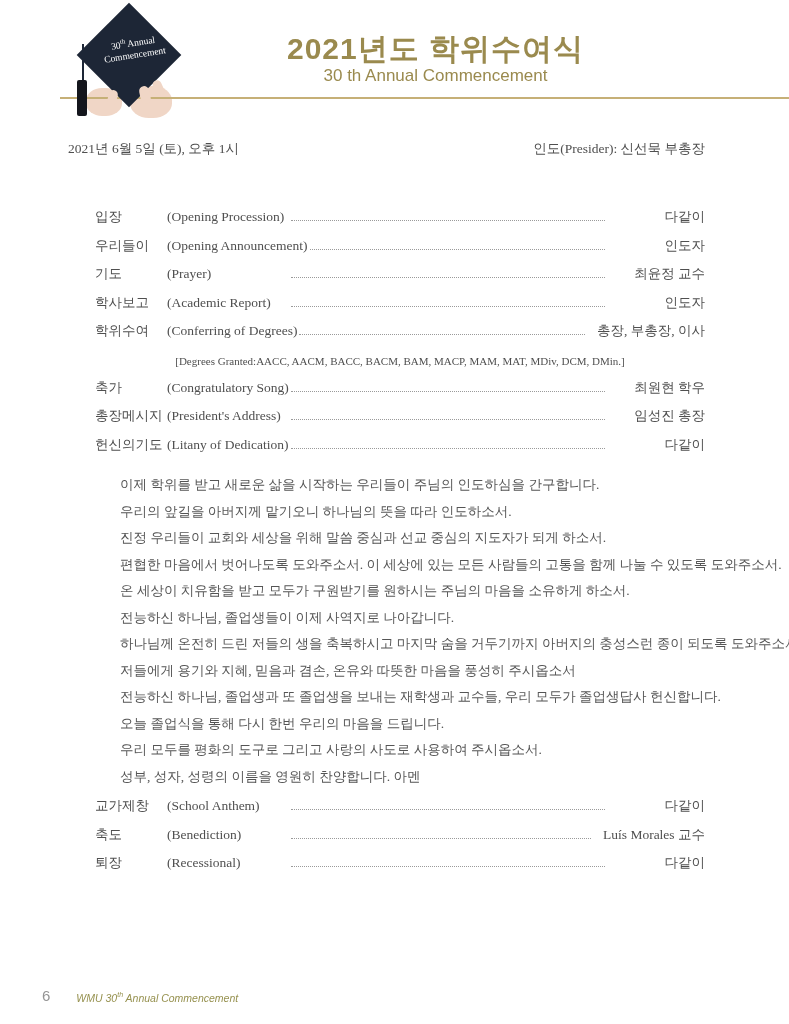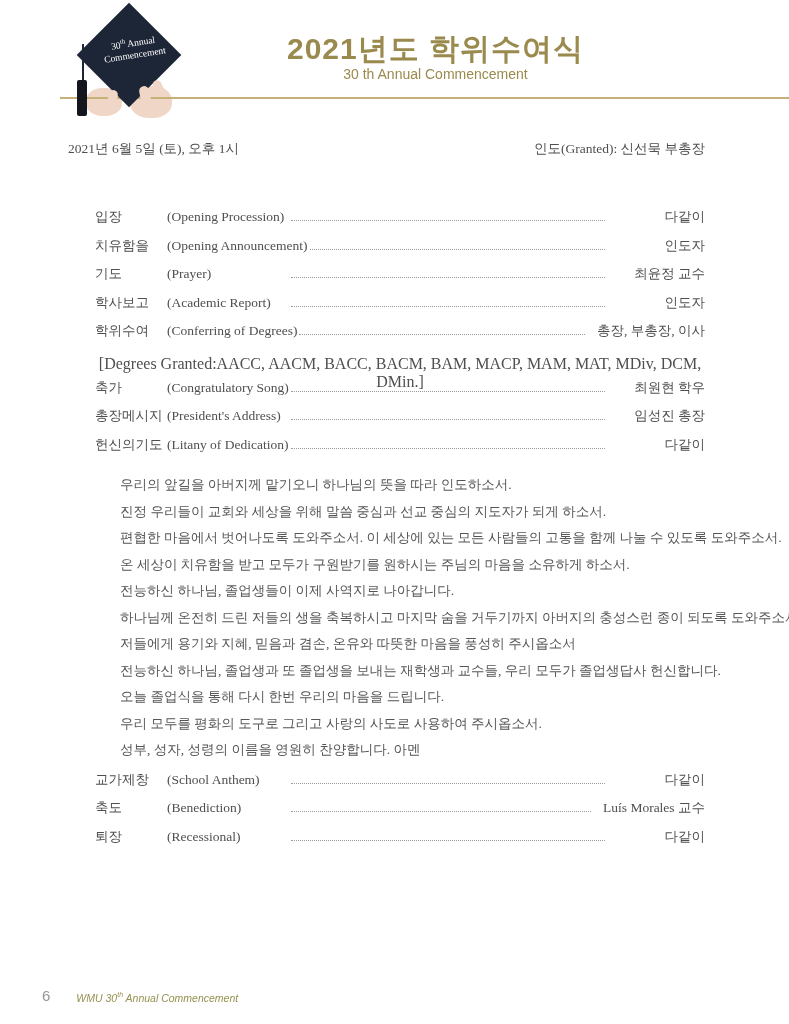--- a/index.html
+++ b/index.html
@@ -16,21 +16,21 @@
   
   .header { position: relative; height: 100px; }
   .title-block { position: absolute; left: 130px; right: 48px; top: 33px; text-align: center; }
   .title {
     font-family: "Liberation Sans", "DejaVu Sans", sans-serif;
     font-size: 30px; font-weight: 600; letter-spacing: 1px;
     color: #9a8a4e; line-height: 1.05;
   }
   .subtitle {
     font-family: "Liberation Sans", "DejaVu Sans", sans-serif;
-    font-size: 14px; color: #9a8a4e; margin-top: 1px;
+    font-size: 17px; color: #9a8a4e; margin-top: 1px;
   }
   .rule { position: absolute; left: 60px; right: 0; top: 97px; height: 2px; background: #c6b077; }
 
   
   .logo { position: absolute; left: 36px; top: 4px; width: 134px; height: 114px; }
   .hand { position: absolute; background: #f0d6c6; border-radius: 45%; }
   .hand.left  { left: 50px; top: 84px; width: 36px; height: 28px; }
   .hand.right { left: 94px; top: 82px; width: 42px; height: 32px; }
   .finger { position: absolute; background: #f0d6c6; border-radius: 5px; z-index: 3; }
   .finger.f1 { left: 72px; top: 86px; width: 9px; height: 16px; transform: rotate(14deg); }
@@ -58,21 +58,21 @@
 
   
   .program { margin: 16px 84px 0 95px; }
   .program.top { margin-top: 50px; }
   .program.bottom { margin-top: 14px; }
   .prog-row { display: flex; align-items: baseline; font-size: 13.5px; height: 28.5px; }
   .kr { width: 72px; flex: none; white-space: nowrap; }
   .en { min-width: 122px; flex: none; white-space: nowrap; }
   .dots { flex: 1; border-bottom: 1.5px dotted #9a9a9a; margin: 0 4px 4px 2px; }
   .by { min-width: 96px; text-align: right; white-space: nowrap; padding-left: 8px; }
-  .note { text-align: center; font-size: 16px; height: 28px; padding-top: 4px; }
+  .note { text-align: center; font-size: 11px; height: 28px; padding-top: 4px; }
 
   
   .litany { margin: 14px 50px 0 120px; font-size: 13.5px; color: #555555; }
   .litany .line { line-height: 1; margin-bottom: 13px; white-space: nowrap; }
 
   
   .footer { position: absolute; left: 42px; bottom: 20px; display: flex; align-items: baseline; }
   .page-num { font-family: "Liberation Sans", sans-serif; font-size: 15px; color: #949494; }
   .brand {
     margin-left: 26px; font-style: italic; font-size: 10.5px; color: #96914f;
@@ -102,36 +102,36 @@
   <div class="title-block">
     <div class="title">2021년도 학위수여식</div>
     <div class="subtitle">30 th Annual Commencement</div>
   </div>
 
   <div class="rule"></div>
 </div>
 
 <div class="date-row">
   <span>2021년 6월 5일 (토),  오후 1시</span>
-  <span>인도(Granted):  신선묵 부총장</span>
+  <span>인도(Presider):  신선묵 부총장</span>
 </div>
 
 <div class="program top">
   <div class="prog-item">
       <div class="prog-row">
         <span class="kr">입장</span>
         <span class="en">(Opening Procession)</span>
         <span class="dots"></span>
         <span class="by">다같이</span>
       </div>
 
     </div>
     <div class="prog-item">
       <div class="prog-row">
-        <span class="kr">치유함을</span>
+        <span class="kr">우리들이</span>
         <span class="en">(Opening Announcement)</span>
         <span class="dots"></span>
         <span class="by">인도자</span>
       </div>
 
     </div>
     <div class="prog-item">
       <div class="prog-row">
         <span class="kr">기도</span>
         <span class="en">(Prayer)</span>
@@ -181,20 +181,21 @@
         <span class="kr">헌신의기도</span>
         <span class="en">(Litany of Dedication)</span>
         <span class="dots"></span>
         <span class="by">다같이</span>
       </div>
 
     </div>
 </div>
 
 <div class="litany">
+  <div class="line">이제 학위를 받고 새로운 삶을 시작하는 우리들이 주님의 인도하심을 간구합니다.</div>
     <div class="line">우리의 앞길을 아버지께 맡기오니 하나님의 뜻을 따라 인도하소서.</div>
     <div class="line">진정 우리들이 교회와 세상을 위해 말씀 중심과 선교 중심의 지도자가 되게 하소서.</div>
     <div class="line">편협한 마음에서 벗어나도록 도와주소서. 이 세상에 있는 모든 사람들의 고통을 함께 나눌 수 있도록 도와주소서.</div>
     <div class="line">온 세상이 치유함을 받고 모두가 구원받기를 원하시는 주님의 마음을 소유하게 하소서.</div>
     <div class="line">전능하신 하나님, 졸업생들이 이제 사역지로 나아갑니다.</div>
     <div class="line">하나님께 온전히 드린 저들의 생을 축복하시고 마지막 숨을 거두기까지 아버지의 충성스런 종이 되도록 도와주소서</div>
     <div class="line">저들에게 용기와 지혜, 믿음과 겸손, 온유와 따뜻한 마음을 풍성히 주시옵소서</div>
     <div class="line">전능하신 하나님, 졸업생과 또 졸업생을 보내는 재학생과 교수들, 우리 모두가 졸업생답사 헌신합니다.</div>
     <div class="line">오늘 졸업식을 통해 다시 한번 우리의 마음을 드립니다.</div>
     <div class="line">우리 모두를 평화의 도구로 그리고 사랑의 사도로 사용하여 주시옵소서.</div>

